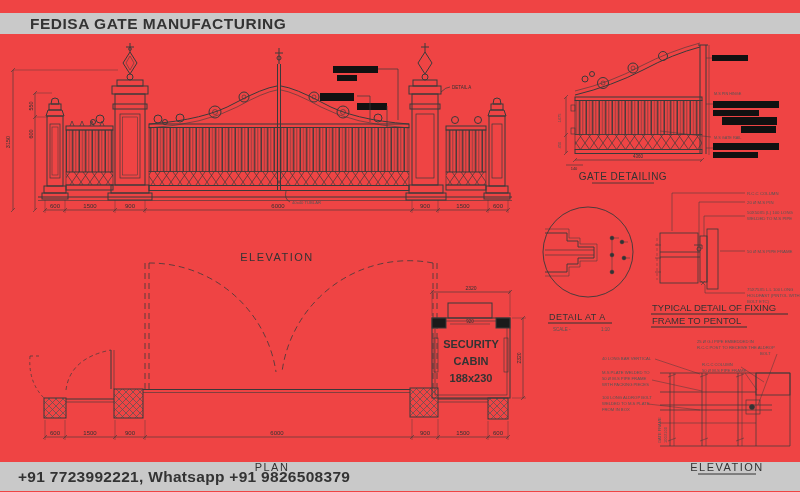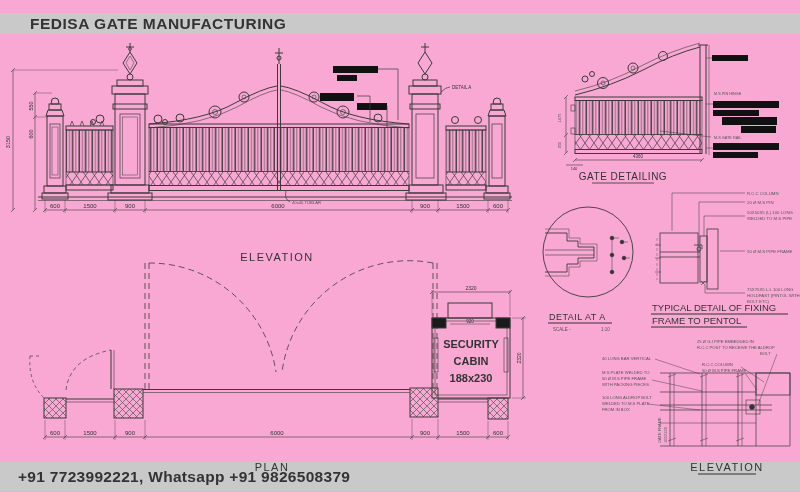--- a/index.html
+++ b/index.html
@@ -1,16 +1,16 @@
 <!DOCTYPE html>
 <html><head>
 <meta charset="utf-8">
 <style>
   html,body{margin:0;padding:0;background:#fff;}
-  .page{position:relative;width:800px;height:492px;background:#f9a8d4;overflow:hidden;
+  .page{position:relative;width:800px;height:492px;background:#ef4444;overflow:hidden;
         font-family:"Liberation Sans", sans-serif;}
   svg text{font-family:"Liberation Sans", sans-serif;fill:#333;}
   .tiny{fill:#555;}
   .redact{fill:#111;stroke:none;}
 </style>
 </head>
 <body>
 
 <div class="page">
 <svg width="800" height="492" viewBox="0 0 800 492">

